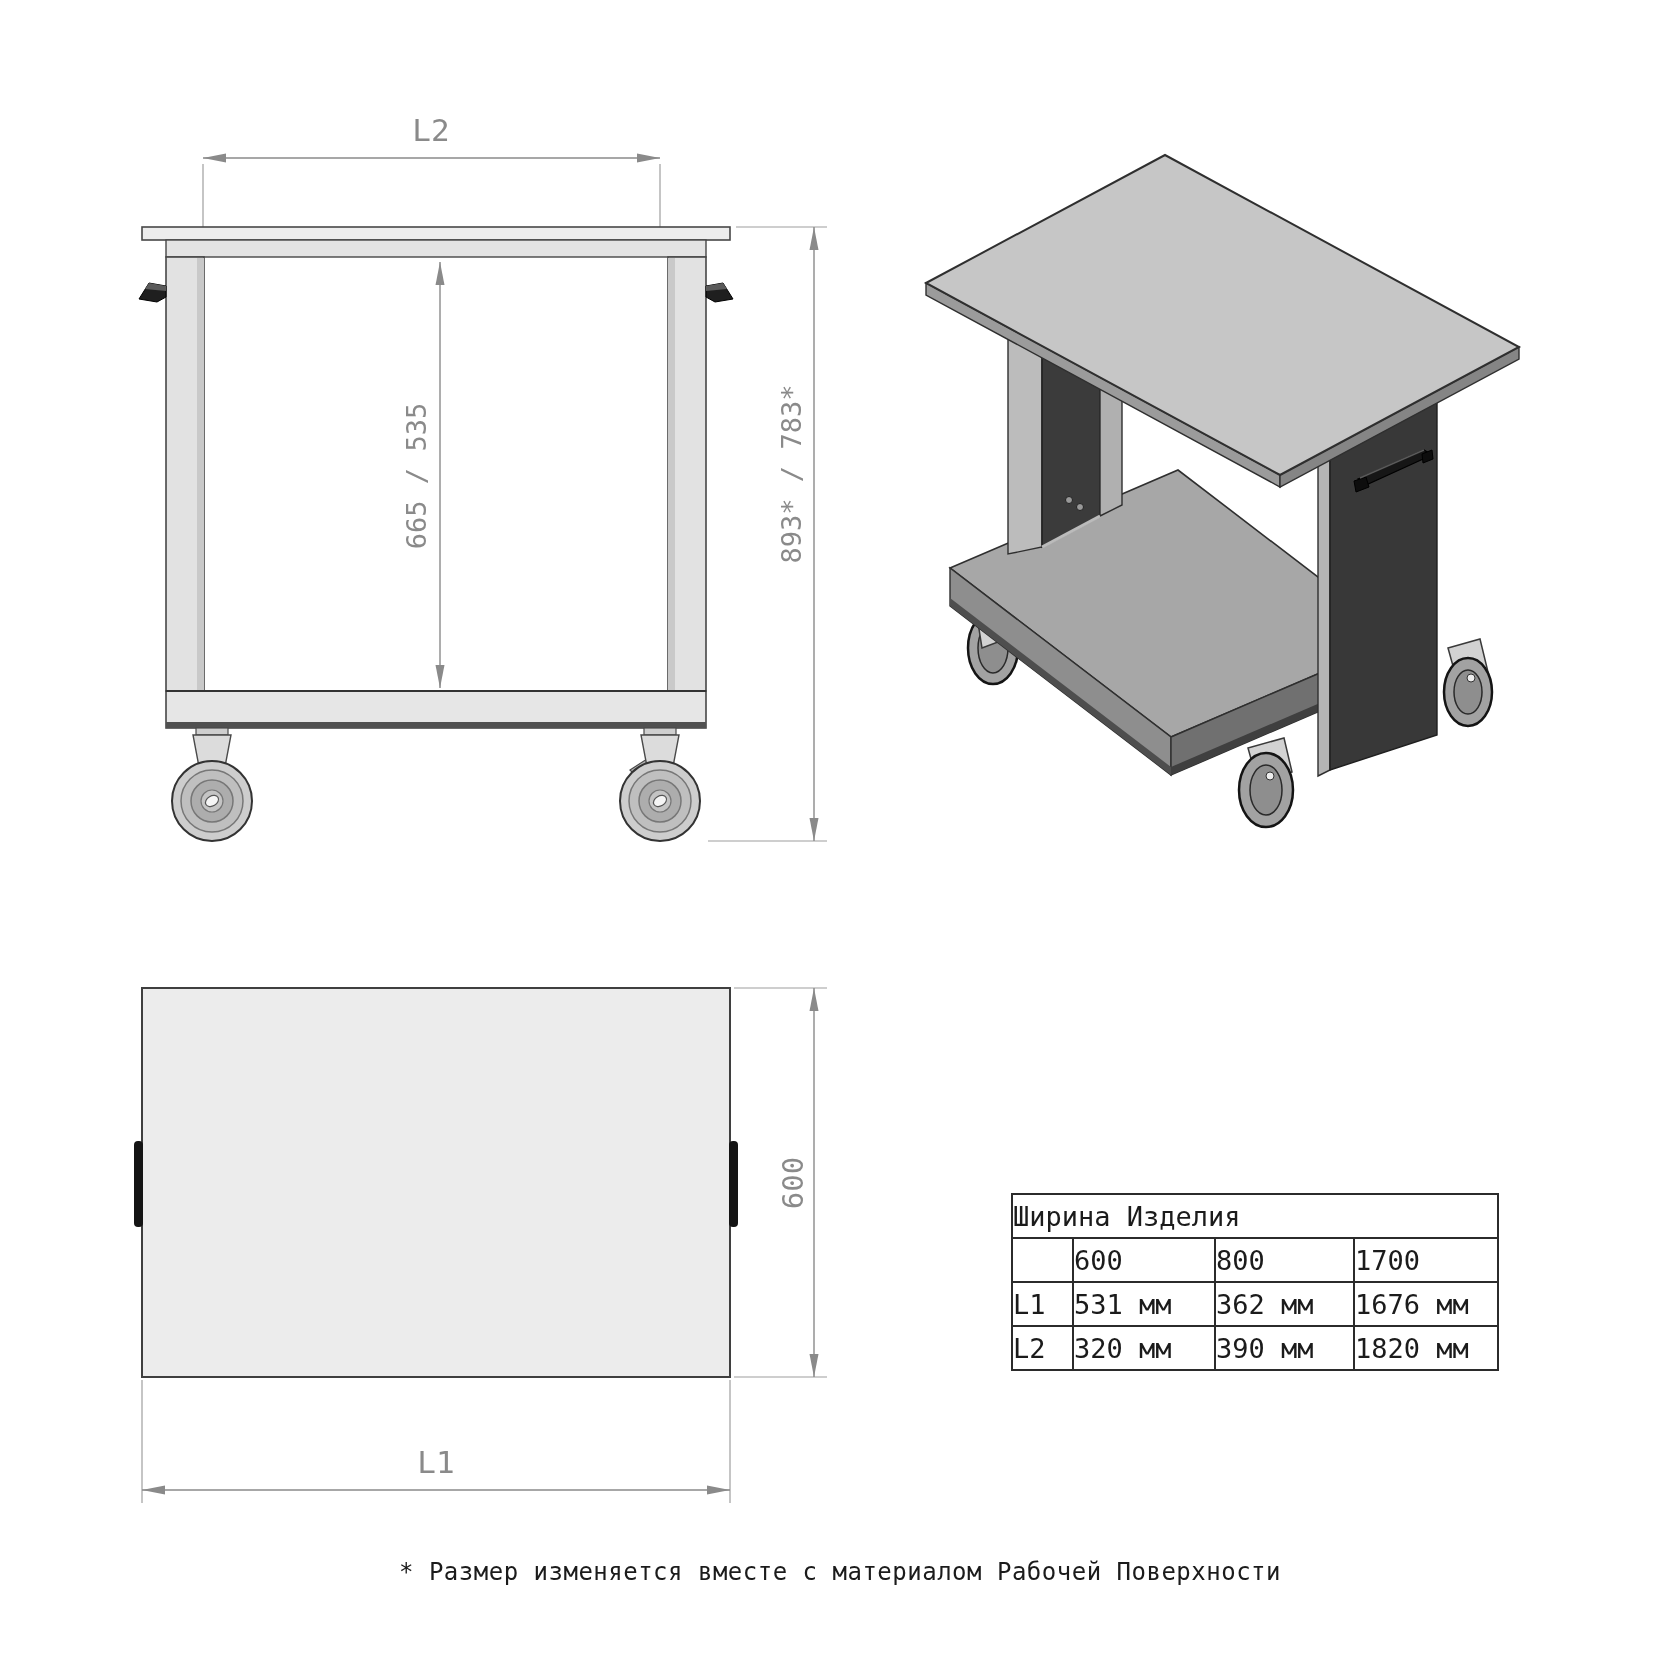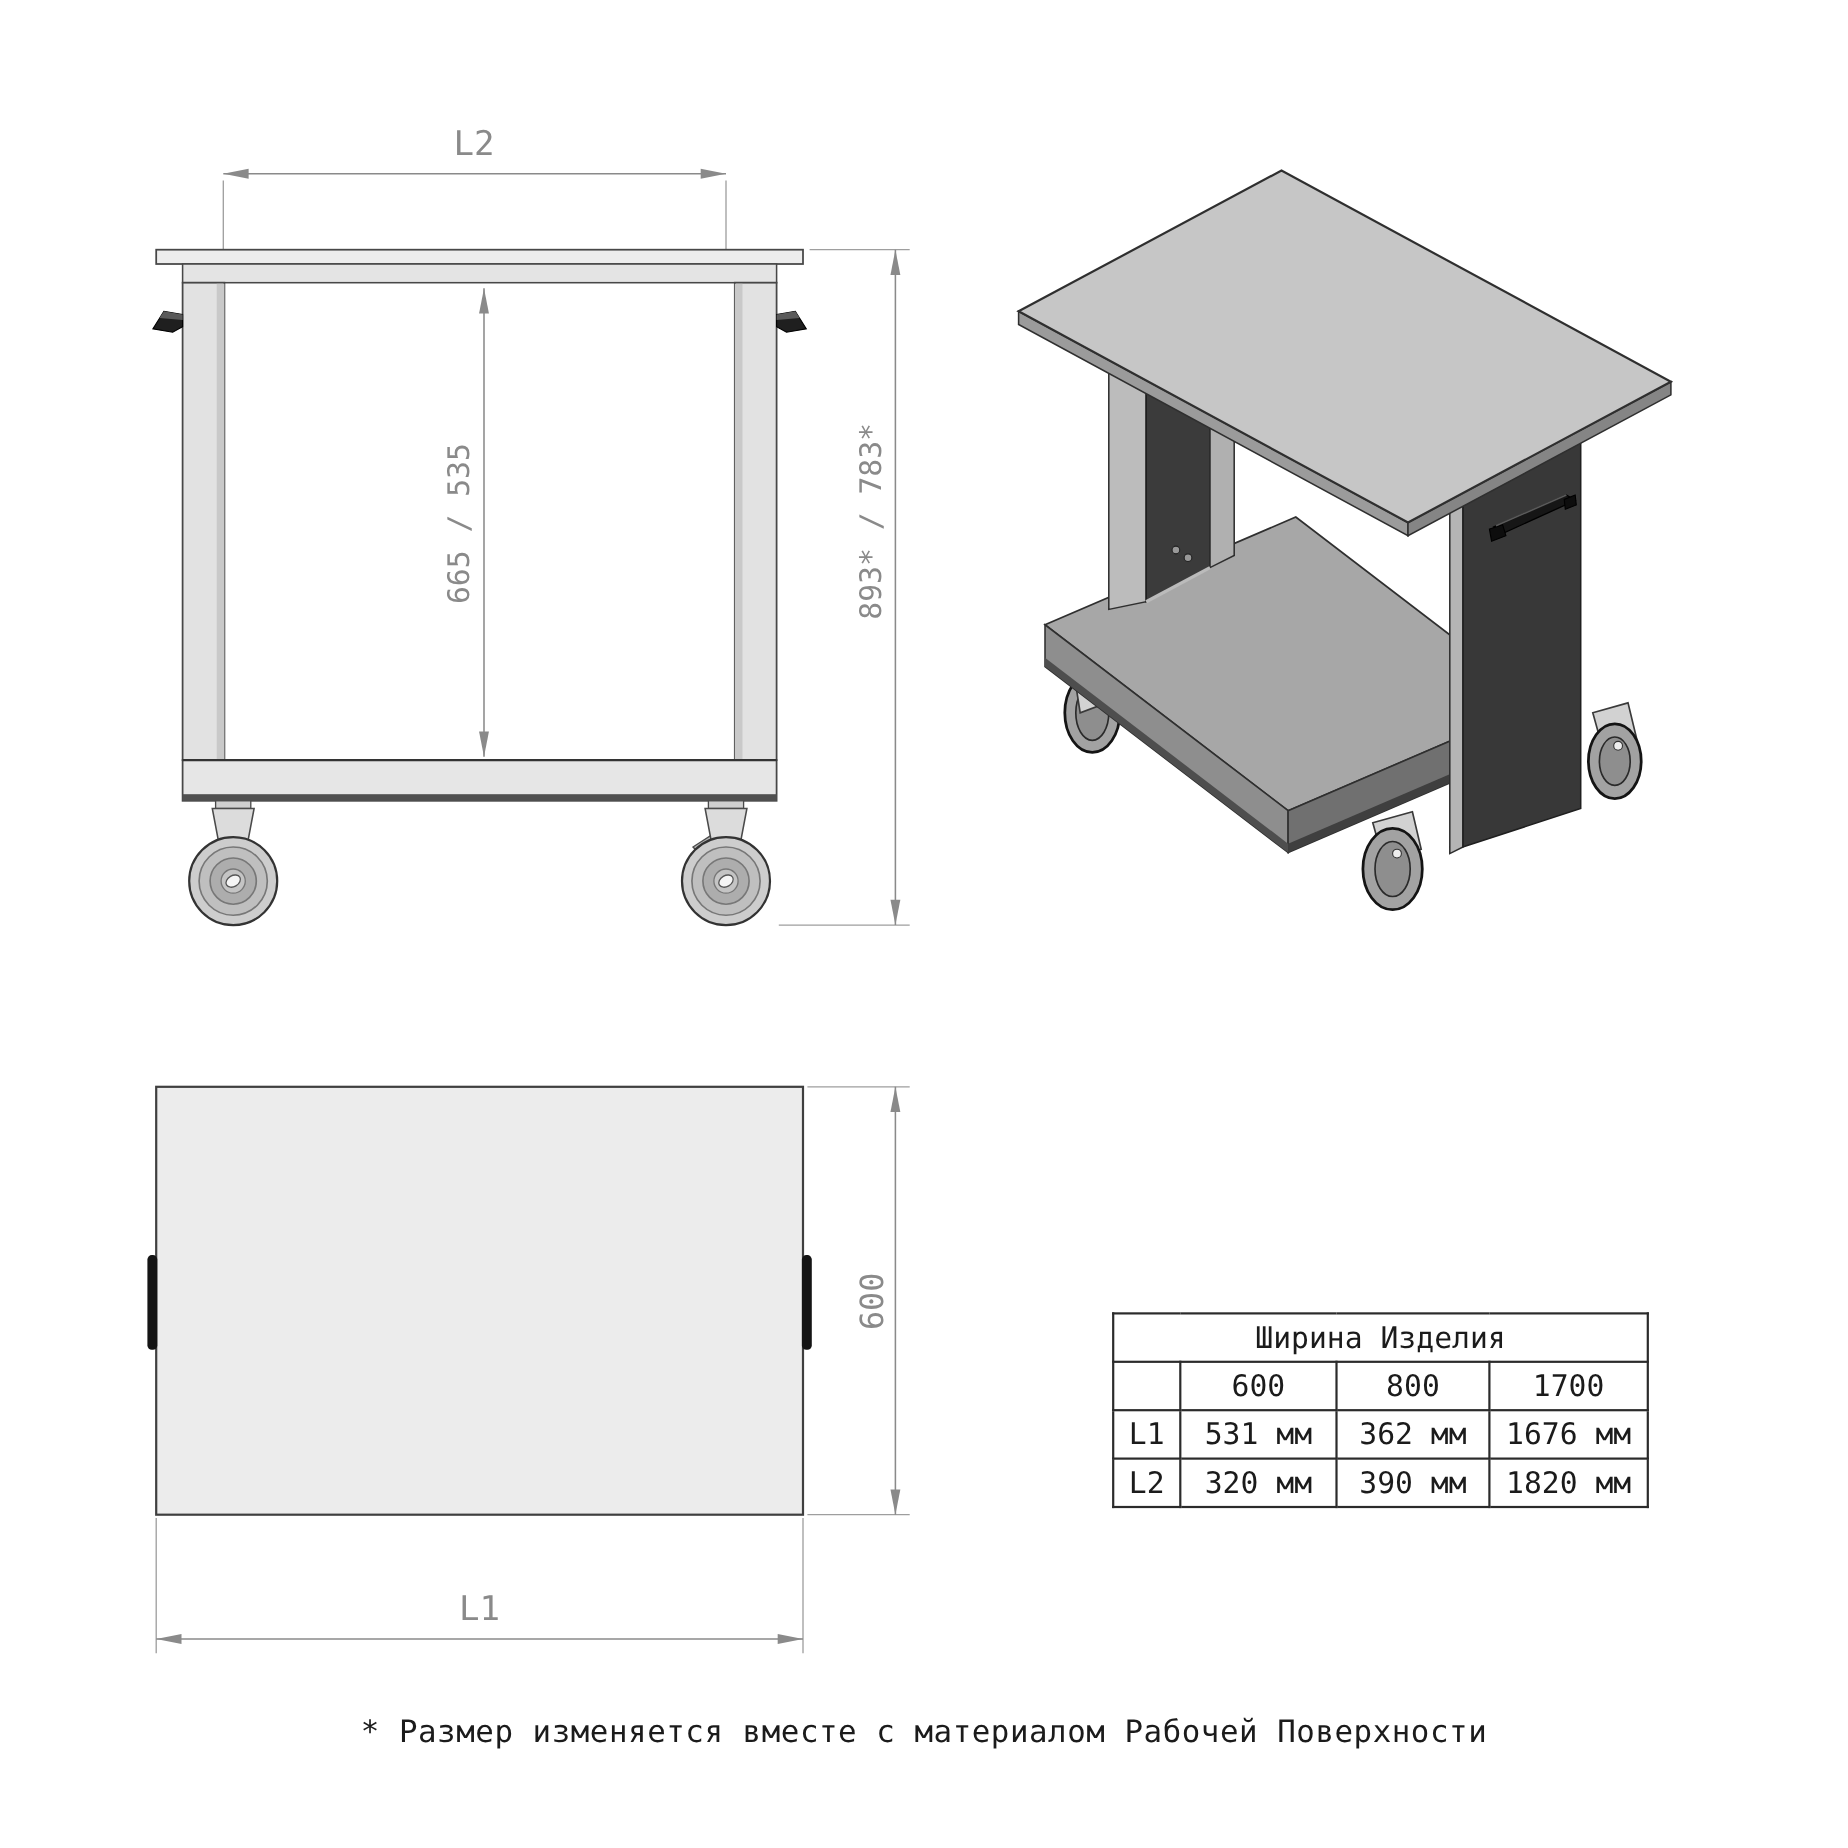--- a/index.html
+++ b/index.html
@@ -1,22 +1,22 @@
 <!DOCTYPE html>
 <html><head>
 <meta charset="utf-8">
 <style>
   html,body{margin:0;padding:0;background:#ffffff;}
   body{width:1680px;height:1680px;position:relative;font-family:"DejaVu Sans Mono",monospace;}
   #drawing{position:absolute;left:0;top:0;}
   .dim-text{font-family:"DejaVu Sans Mono",monospace;fill:#8a8a8a;}
   .dim-label{font-family:"DejaVu Sans Mono",monospace;fill:#8a8a8a;}
   #spec-table{position:absolute;left:1011px;top:1193px;border-collapse:collapse;table-layout:fixed;color:#1b1b1b;background:#fff;}
-  #spec-table td{border:2px solid #2b2b2b;text-align:center;vertical-align:middle;font-size:27px;height:42px;padding:0;overflow:hidden;white-space:nowrap;}
-  #footnote{position:absolute;left:0;top:1558px;width:1680px;text-align:center;font-size:28px;color:#1b1b1b;letter-spacing:0.5px;}
+  #spec-table td{border:2px solid #2b2b2b;vertical-align:middle;font-size:27px;height:42px;padding:0;overflow:hidden;white-space:nowrap;}
+  #footnote{position:absolute;left:0;top:1558px;width:1680px;text-align:center;font-size:24px;color:#1b1b1b;letter-spacing:0.5px;}
 </style>
 </head>
 <body>
 
 <svg id="drawing" width="1680" height="1680" viewBox="0 0 1680 1680">
 
   <g>
 
     <g>
       <line x1="203" y1="164" x2="203" y2="256" stroke="#9e9e9e" stroke-width="1.2"></line>

